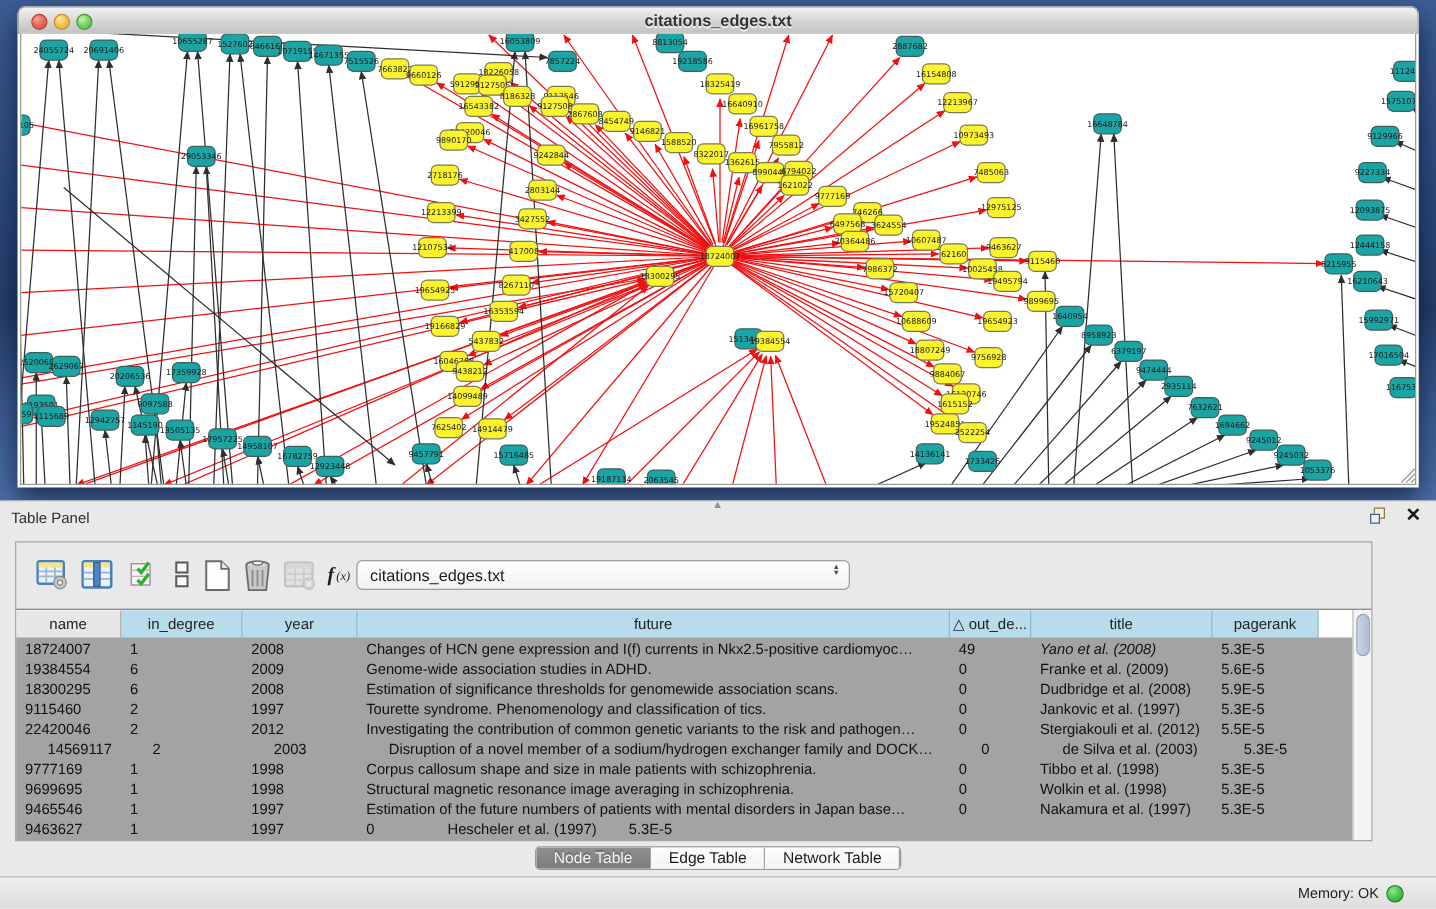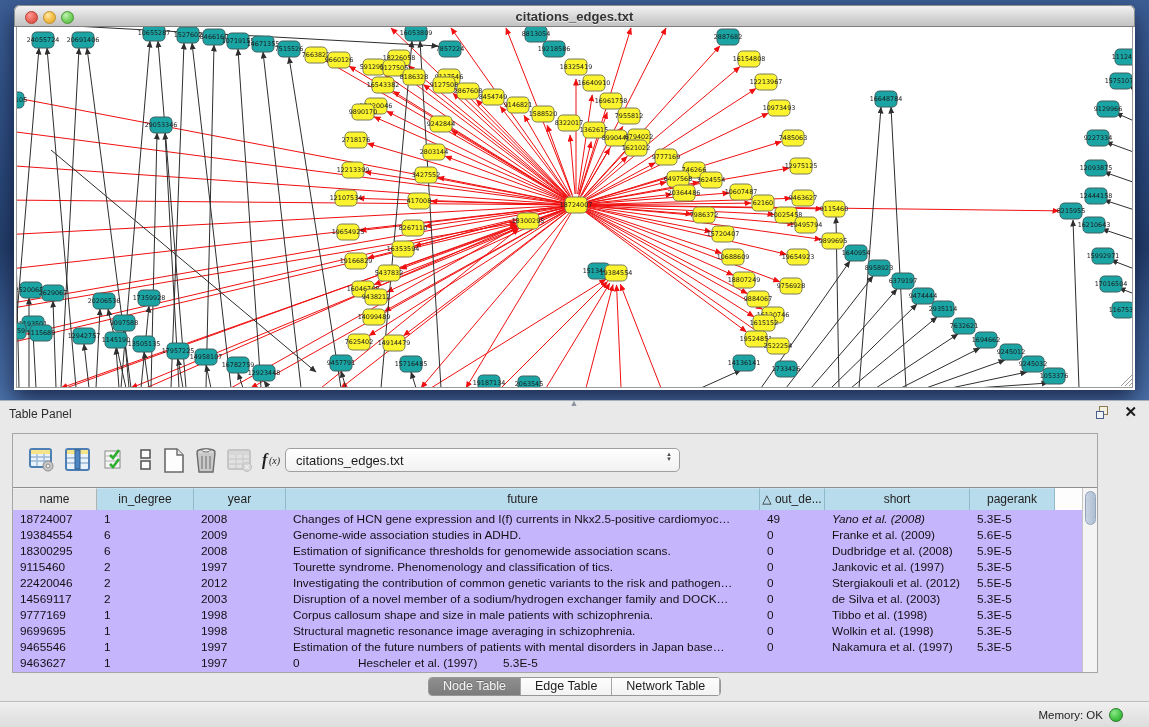--- a/index.html
+++ b/index.html
@@ -40,21 +40,21 @@
 
   #inner-box { position:absolute; left:12px; top:32px; width:1086px; height:240px;
     border:1px solid #a6a6a6; background:#e9e9e9; }
   #tp-toolbar { position:absolute; left:0; top:0; width:100%; height:53px; }
   .tbtn { position:absolute; top:9px; width:30px; height:32px; background:transparent; border:none; }
   .tbtn svg { display:block; margin:2px auto 0; }
   #dd { position:absolute; left:272px; top:14px; width:395px; height:24px; background:linear-gradient(#ffffff,#f1f1f1);
     border:1px solid #9f9f9f; border-radius:5px; font-size:13px; color:#1c1c1c; text-align:left; padding:0 20px 0 10px; }
   #dd .arrows { position:absolute; right:7px; top:3px; font-size:6px; line-height:5px; color:#4a4a4a; letter-spacing:0; text-align:center; }
 
-  #tbl { position:absolute; left:0; top:53px; width:1084px; height:185px; background:#c4b5fd; border-top:1px solid #8f8f8f; }
+  #tbl { position:absolute; left:0; top:53px; width:1084px; height:185px; background:#a3a3a3; border-top:1px solid #8f8f8f; }
   #thead { position:absolute; left:0; top:0; height:22px; width:1069px; display:flex; border-bottom:1px solid #8ba6b4; }
   .th { height:22px; font-size:12px; color:#222; text-align:center; line-height:21px;
     background:#b9dcec; border-right:1px solid #90b9cc; border-top:1px solid #c8e4f0; overflow:hidden; white-space:nowrap; }
   .th.gray { background:#e7e7e7; border-right:1px solid #b2b2b2; border-top:1px solid #f2f2f2; }
   .th.filler { background:#fdfdfd; border-right:none; border-top:none; flex:1; }
   #tbody { position:absolute; left:0; top:23px; width:1069px; }
   .tr { display:flex; height:16px; }
   .td { font-size:11.8px; color:#111; line-height:16px; padding-left:7px; white-space:nowrap; overflow:hidden; }
   #vscroll { position:absolute; right:0; top:0; width:15px; height:184px; background:#f4f4f4; border-left:1px solid #c4c4c4; }
   #vthumb { position:absolute; left:1.5px; top:3px; width:11px; height:34px; border-radius:6px;
@@ -872,21 +872,21 @@
       </button>
     </div>
 
     <div id="tbl">
       <div id="thead">
           <div class="th gray" style="width: 84px;">name</div>
           <div class="th" style="width: 97px;">in_degree</div>
           <div class="th" style="width: 92px;">year</div>
           <div class="th" style="width: 474px;">future</div>
           <div class="th" style="width: 65px;">△ out_de...</div>
-          <div class="th" style="width: 145px;">short</div>
+          <div class="th" style="width: 145px;">title</div>
           <div class="th" style="width: 85px;">pagerank</div>
           <div class="th filler"></div>
         </div>
       <div id="tbody">
           <div class="tr">
             <div class="td" style="width: 84px;">18724007</div>
             <div class="td" style="width: 97px;">1</div>
             <div class="td" style="width: 92px;">2008</div>
             <div class="td" style="width: 474px;">Changes of HCN gene expression and I(f) currents in Nkx2.5-positive cardiomyoc…</div>
             <div class="td" style="width: 65px;">49</div>
@@ -923,21 +923,21 @@
           <div class="tr">
             <div class="td" style="width: 84px;">22420046</div>
             <div class="td" style="width: 97px;">2</div>
             <div class="td" style="width: 92px;">2012</div>
             <div class="td" style="width: 474px;">Investigating the contribution of common genetic variants to the risk and pathogen…</div>
             <div class="td" style="width: 65px;">0</div>
             <div class="td" style="width: 145px;">Stergiakouli et al. (2012)</div>
             <div class="td" style="width: 85px;">5.5E-5</div>
           </div>
           <div class="tr">
-            <div class="td" style="width: 84px;">14569117</div>
+            <div class="td" style="width: 84px; margin-left: 18px;">14569117</div>
             <div class="td" style="width: 97px;">2</div>
             <div class="td" style="width: 92px;">2003</div>
             <div class="td" style="width: 474px;">Disruption of a novel member of a sodium/hydrogen exchanger family and DOCK…</div>
             <div class="td" style="width: 65px;">0</div>
             <div class="td" style="width: 145px;">de Silva et al. (2003)</div>
             <div class="td" style="width: 85px;">5.3E-5</div>
           </div>
           <div class="tr">
             <div class="td" style="width: 84px;">9777169</div>
             <div class="td" style="width: 97px;">1</div>

